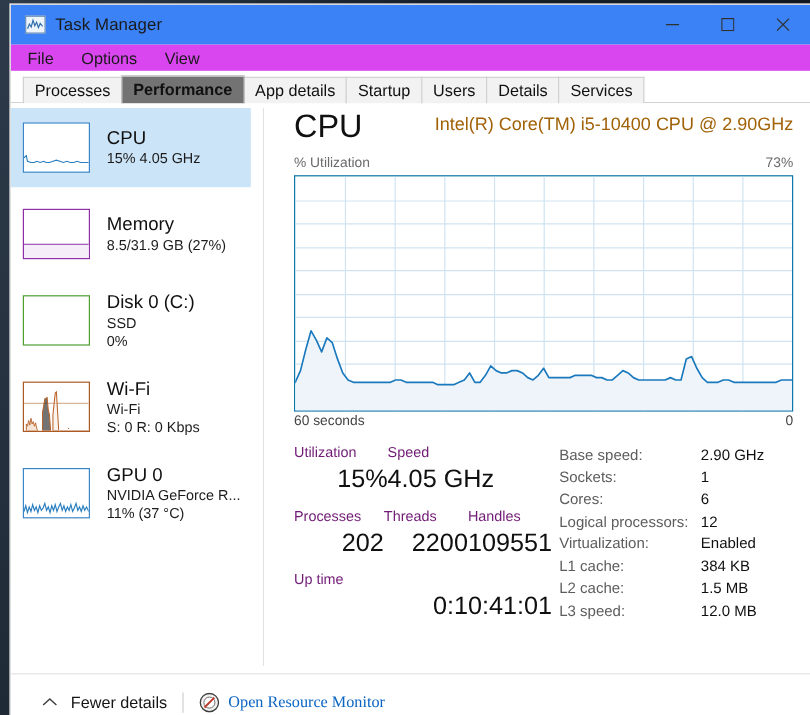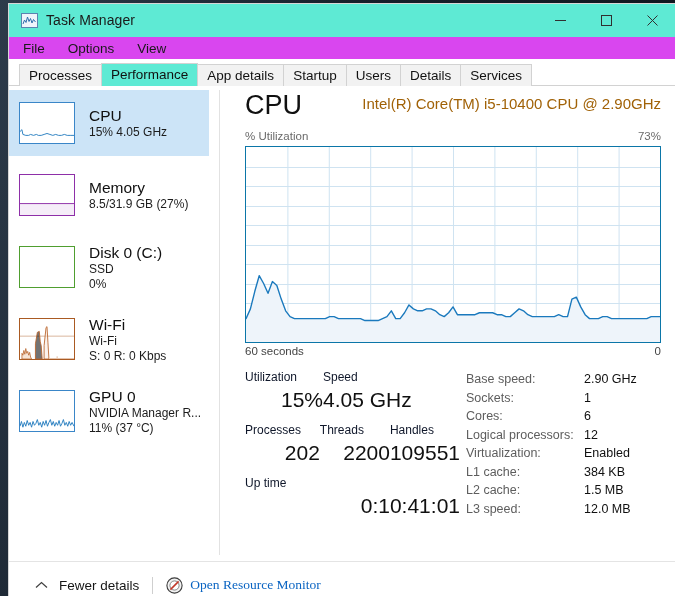--- a/index.html
+++ b/index.html
@@ -16,21 +16,21 @@
   }
   #win{
     position:absolute;left:8px;top:3px;width:667px;height:593px;
     background:#ffffff;
     border:1px solid #d6d6d6;border-right:none;border-bottom:none;
     box-sizing:border-box;
     overflow:hidden;
   }
   
   .titlebar{
-    height:33px;position:relative;background:#5eead4;
+    height:33px;position:relative;background:#3b82f6;
   }
   .tb-icon{
     position:absolute;left:12px;top:9px;width:17px;height:15px;
     border:1px solid #5a83b0;background:#eef4fb;box-sizing:border-box;
   }
   .tb-icon svg{display:block;}
   .tb-title{
     position:absolute;left:37px;top:8px;
     font-size:14px;color:#1a1a1a;letter-spacing:.1px;
   }
@@ -58,24 +58,24 @@
     position:relative;z-index:2;
     height:22px;line-height:21px;padding:0 9px;
     font-size:13.5px;color:#111;
     border:1px solid #d2d2d2;border-bottom:none;
     background:#f2f2f2;
     margin-right:-1px;
     box-sizing:border-box;
     white-space:nowrap;
   }
   .tab.active{
-    background:#5eead4;
+    background:#737373;
     border-color:#d2d2d2;
     z-index:3;
-    height:23px;line-height:22px;
+    height:23px;line-height:22px;font-weight:bold;
   }
   
   .content{
     position:relative;height:475px;background:#ffffff;
   }
   .vdiv{
     position:absolute;left:210px;top:4px;width:1px;height:465px;background:#e2e2e2;
   }
   
   .sidebar{
@@ -122,21 +122,21 @@
   .graphbox svg{display:block;width:100%;height:100%;}
   .axis-row2{position:relative;height:18px;margin:2px 14px 0 24px;}
   .axis-row2 .axis-l,.axis-row2 .axis-r{font-size:11.5px;color:#444;}
   
   .stats{
     position:relative;margin-top:6px;height:180px;
   }
   .stats-left{position:absolute;left:24px;top:0;width:215px;}
   .stat-grid{display:flex;}
   .stat-col{}
-  .stat-lab{font-size:12px;color:#0f172a;line-height:17px;}
+  .stat-lab{font-size:12px;color:#701a75;line-height:17px;}
   .stat-val{font-size:21px;color:#101010;line-height:28px;font-weight:400;text-align:right;}
   .stats-right{position:absolute;left:245px;top:1px;right:10px;}
   .spec-row{display:flex;line-height:18.5px;}
   .spec-key{width:118px;font-size:12.5px;color:#5d5d5d;}
   .spec-val{font-size:12.5px;color:#101010;}
   
   .footer{
     position:relative;height:52px;border-top:1px solid #e4e4e4;background:#ffffff;
   }
   .foot-inner{
@@ -260,21 +260,21 @@
       </div>
 
       <div class="side-item">
         <div class="thumb" style="border-color:#3a86c8;">
           <svg viewBox="0 0 56 42" preserveAspectRatio="none">
             <polyline points="0,37 1.5,32 3,38 4.5,33 6,37 7.5,31 9,36 10.5,33 12,38 13.5,32 15,36 16.5,34 18,30 19.5,36 21,33 22.5,38 24,32 25.5,36 27,31 28.5,37 30,33 31.5,30 33,36 34.5,32 36,37 37.5,33 39,36 40.5,31 42,37 43.5,34 45,30 46.5,36 48,33 49.5,37 51,32 52.5,36 54,33 56,37" fill="none" stroke="#2a7fc0" stroke-width="1"></polyline>
           </svg>
         </div>
         <div class="side-txt">
           <div class="side-title">GPU 0</div>
-          <div class="side-sub">NVIDIA Manager R...</div>
+          <div class="side-sub">NVIDIA GeForce R...</div>
           <div class="side-sub">11%  (37 °C)</div>
         </div>
       </div>
 
     </div>
 
     <div class="main">
 
       <div class="main-head">
         <div class="main-h1">CPU</div>

